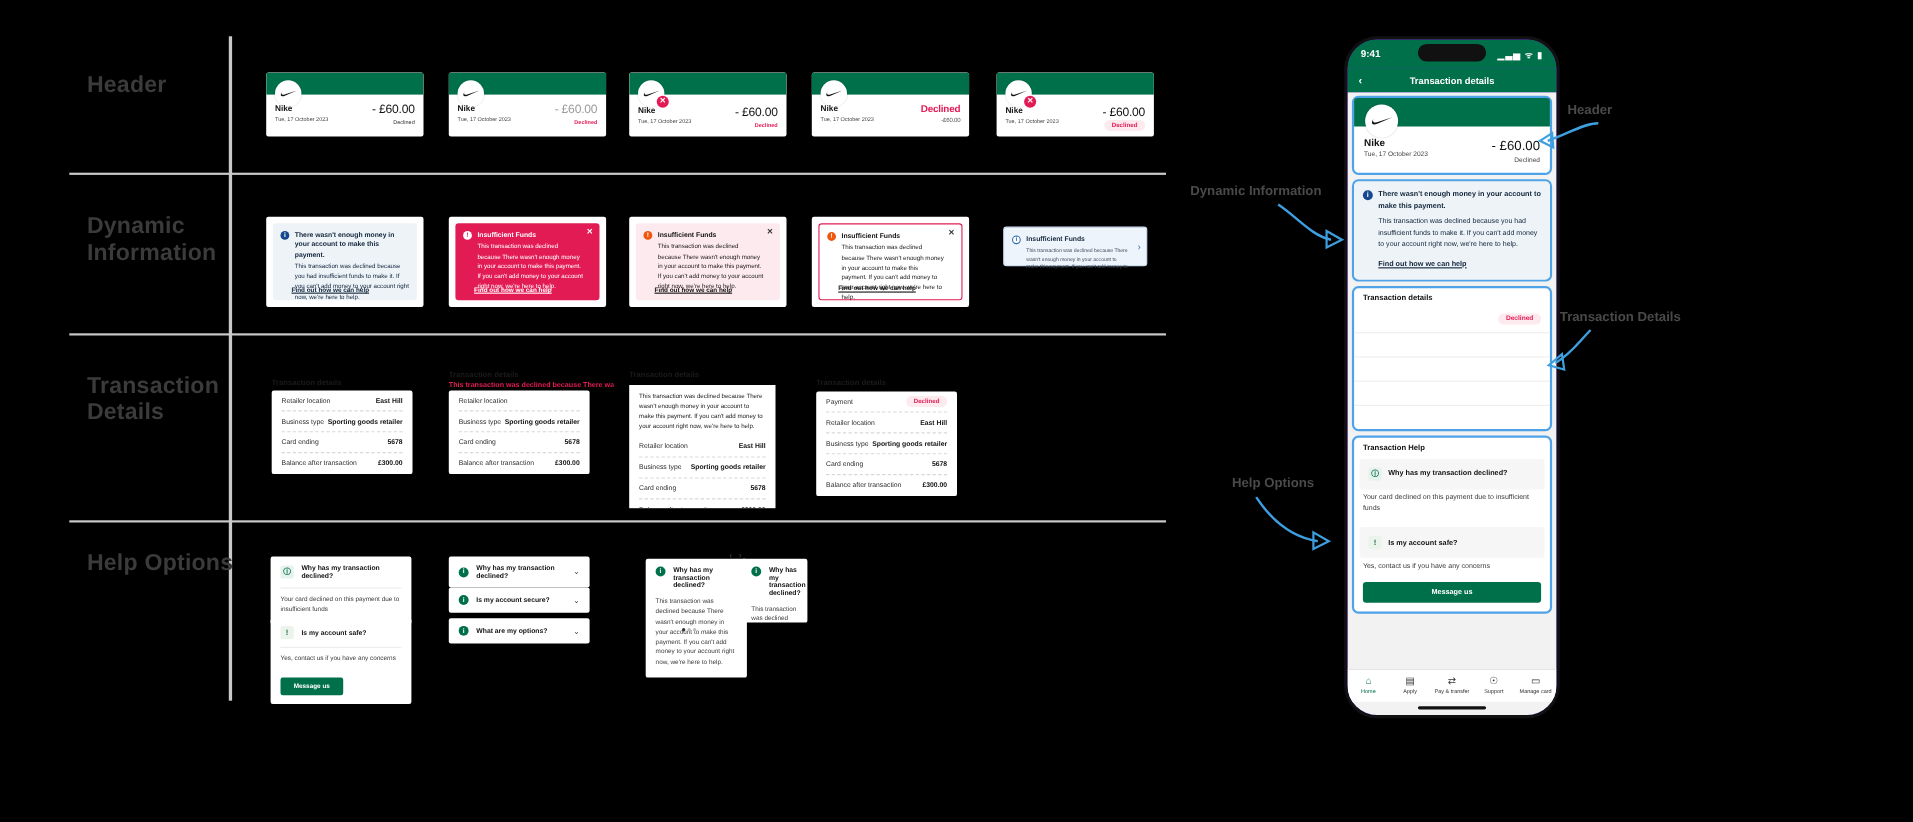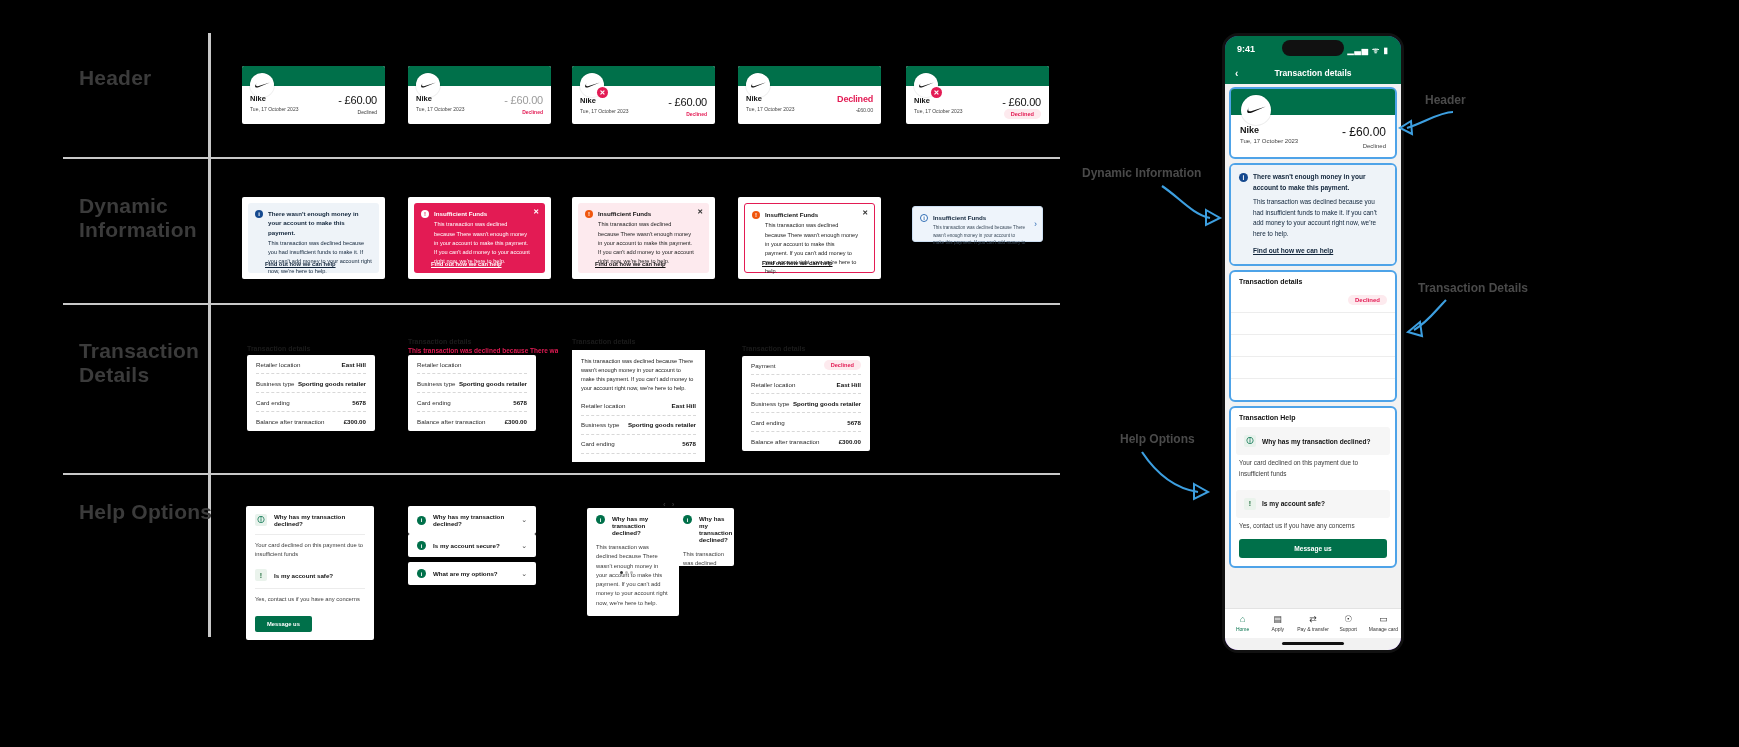--- a/index.html
+++ b/index.html
@@ -97,22 +97,22 @@
   .ha  { font-size:5.8px; line-height:1.6; color:#3a3a3a; padding:6px 9px 8px; }
   .msgbtn { display:inline-block; background:#00704a; color:#fff; font-size:5.8px;
             font-weight:700; padding:5px 12px; border-radius:2px; margin:0 9px 8px; }
   .caret { margin-left:auto; color:#444; font-size:7px; }
   .carousel-dots { display:flex; gap:2px; justify-content:center; }
   .cdot { width:3px;height:3px;border-radius:50%;background:#bbb; }
   .cdot.on{ background:#333; }
 
   
   .phone {
-    position:absolute; left:1222px; top:33px; width:182px; height:620px;
-    background:#6d28d9; border-radius:16px; border:3px solid #111; overflow:hidden;
+    position:absolute; left:1222px; top:33px; width:196px; height:620px;
+    background:#6d28d9; border-radius:30px; border:3px solid #111; overflow:hidden;
   }
   .ph-status { height:26px; background:#00704a; display:flex; align-items:center;
                justify-content:space-between; padding:0 12px; color:#fff;
                font-size:9px; font-weight:700; position:relative; }
   .notch { position:absolute; left:50%; top:4px; transform:translateX(-50%);
            width:62px; height:16px; background:#111; border-radius:9px; }
   .ph-nav { height:22px; background:#00704a; color:#fff; display:flex;
             align-items:center; padding:0 10px; font-size:8.5px; font-weight:700;
             position:relative; }
   .ph-nav .back { font-size:10px; font-weight:700; }

